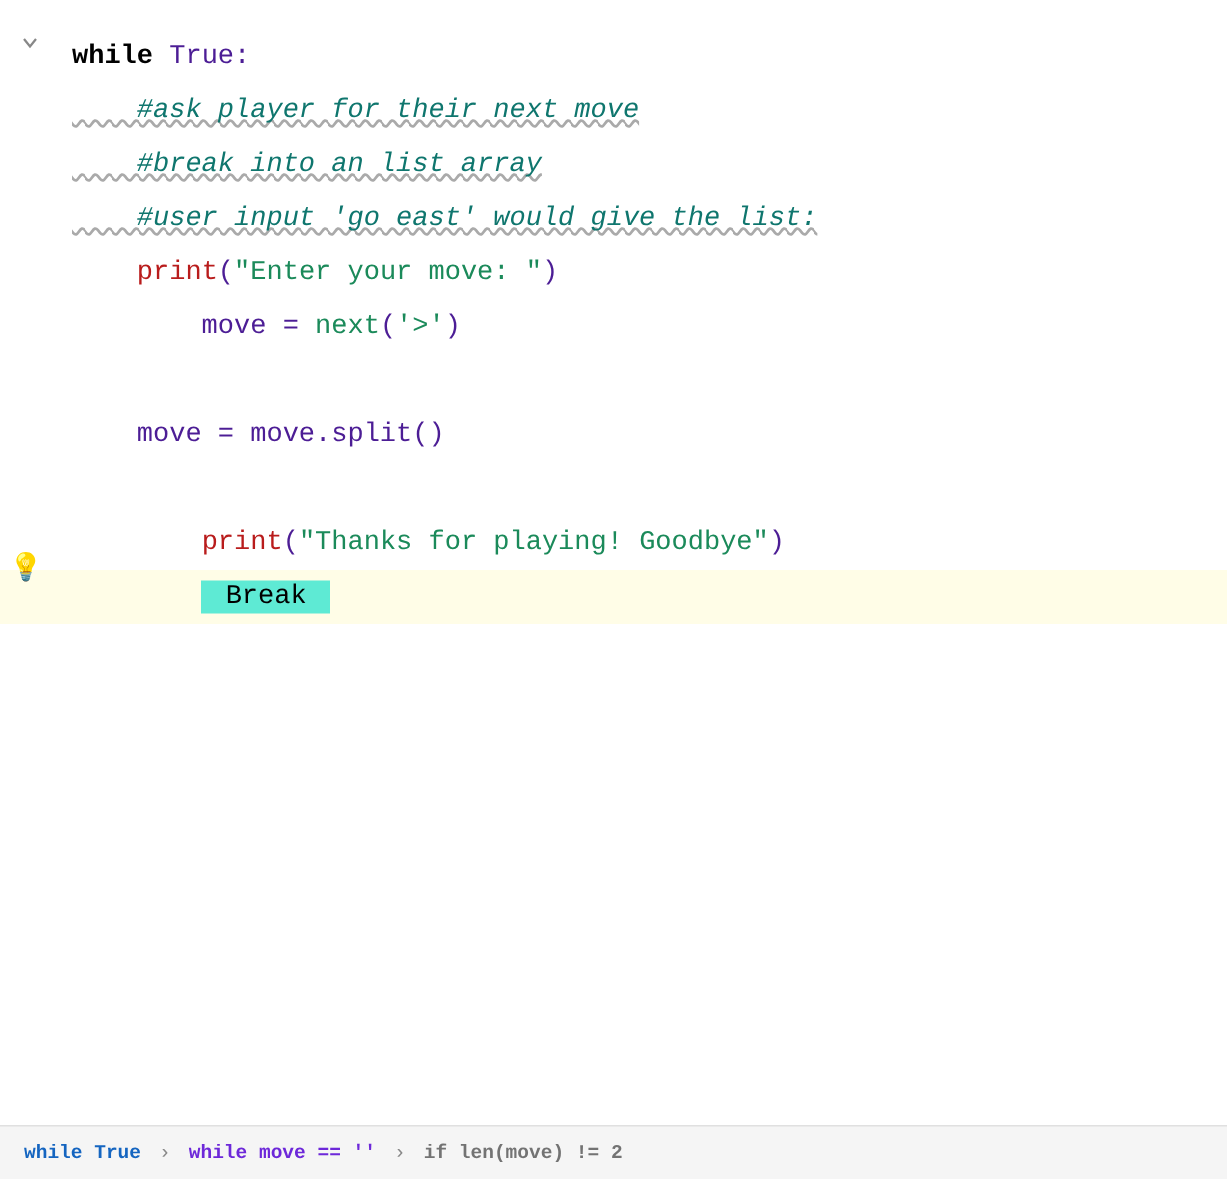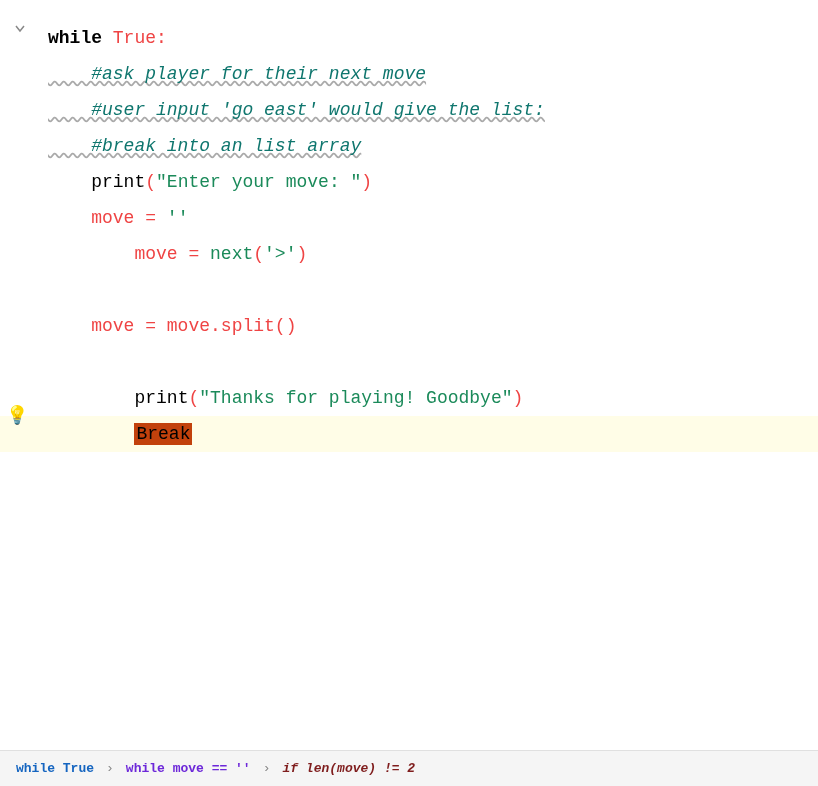--- a/index.html
+++ b/index.html
@@ -55,22 +55,22 @@
 
     .code-content {
       flex: 1;
       padding-left: 8px;
       white-space: pre;
     }
 
     .kw { color: #000000; font-weight: bold; }
     .comment { color: #0f766e; font-style: italic; }
     .string { color: #1b8a5a; }
-    .func { color: #000000; }
-    .var { color: #ef4444; margin-top: 36px; }
+    .func { color: #b91c1c; }
+    .var { color: #4c1d95; margin-top: 36px; }
     .builtin { color: #1b8a5a; }
     .num { color: #e65100; }
 
     .squiggly-gray {
       text-decoration: underline wavy #aaaaaa;
       text-decoration-skip-ink: none;
     }
 
     .selected {
       background: #c5cae9;
@@ -109,38 +109,34 @@
       <div class="code-content"><span class="kw">while</span><span class="var"> True:</span></div>
     </div>
 
     <div class="code-line">
       <div class="gutter"></div>
       <div class="code-content"><span class="comment squiggly-gray">    #ask player for their next move</span></div>
     </div>
 
     <div class="code-line">
       <div class="gutter"></div>
-      <div class="code-content"><span class="comment squiggly-gray">    #user input 'go east' would give the list:</span></div>
+      <div class="code-content"><span class="comment squiggly-gray">    #break into an list array</span></div>
     </div>
 
     <div class="code-line">
       <div class="gutter"></div>
-      <div class="code-content"><span class="comment squiggly-gray">    #break into an list array</span></div>
+      <div class="code-content"><span class="comment squiggly-gray">    #user input 'go east' would give the list:</span></div>
     </div>
 
 
     <div class="code-line">
       <div class="gutter"></div>
       <div class="code-content"><span class="var">    </span><span class="func">print</span><span class="var">(</span><span class="string">"Enter your move: "</span><span class="var">)</span></div>
     </div>
 
-    <div class="code-line">
-      <div class="gutter"></div>
-      <div class="code-content"><span class="var">    move = </span><span class="string">''</span></div>
-    </div>
 
 
     <div class="code-line">
       <div class="gutter">
         <div style="width:2px; height:100%; background:#e0e0e0; margin: 0 auto;"></div>
       </div>
       <div class="code-content"><span class="var">        move = </span><span class="builtin">next</span><span class="var">(</span><span class="string">'&gt;'</span><span class="var">)</span></div>
     </div>
 
     <div class="code-line">
@@ -161,25 +157,25 @@
 
     <div class="code-line">
       <div class="gutter"></div>
       <div class="code-content"><span class="var">        </span><span class="func">print</span><span class="var">(</span><span class="string">"Thanks for playing! Goodbye"</span><span class="var">)</span></div>
     </div>
 
     <div class="code-line highlighted">
       <div class="gutter" style="position:relative;">
         <span style="font-size:18px; position:absolute; left:6px; top:50%; transform:translateY(-50%);">💡</span>
       </div>
-      <div class="code-content"><span class="var">        </span><span class="selected" style="background:#c2410c; padding: 1px 2px;">Break</span></div>
+      <div class="code-content"><span class="var">        </span><span class="selected" style="background:#5eead4; padding: 1px 16px;">Break</span></div>
     </div>
 
   </div>
 </div>
 
 <div class="statusbar">
   <span class="kw" style="color:#1565c0; font-weight:bold; font-size:13px;">while True</span>
   <span class="breadcrumb-arrow">›</span>
   <span class="kw" style="color:#6d28d9; font-weight:bold; font-size:13px;text-align:right;">while move == ''</span>
   <span class="breadcrumb-arrow">›</span>
-  <span class="kw" style="color:#7f1d1d; font-weight:bold; font-size:13px;font-style:italic;">if len(move) != 2</span>
+  <span class="kw" style="color:#737373; font-weight:bold; font-size:13px;">if len(move) != 2</span>
 </div>
 
 </body></html>

